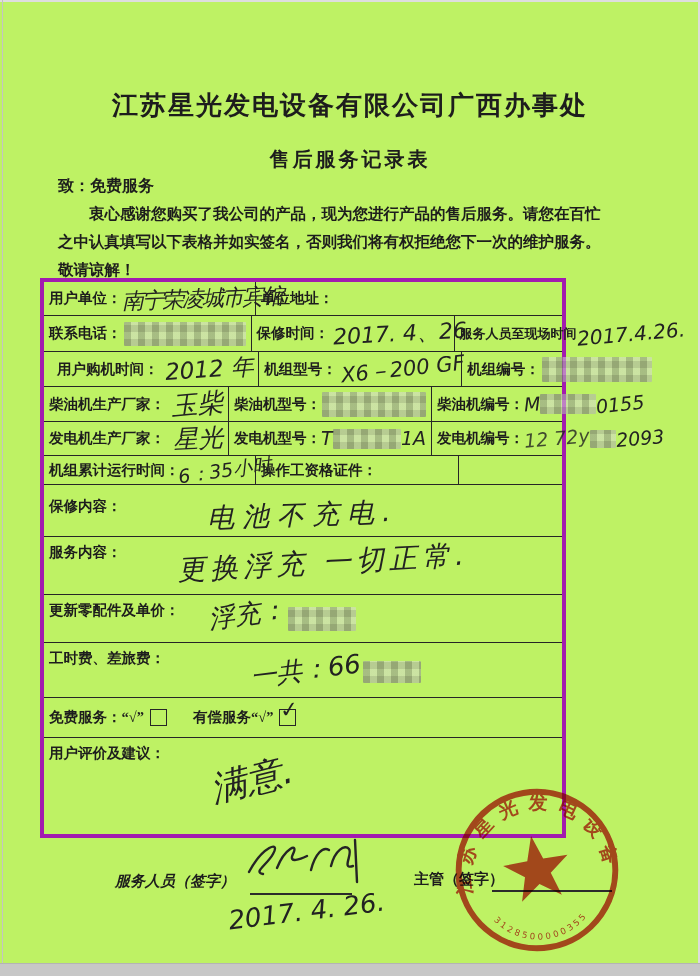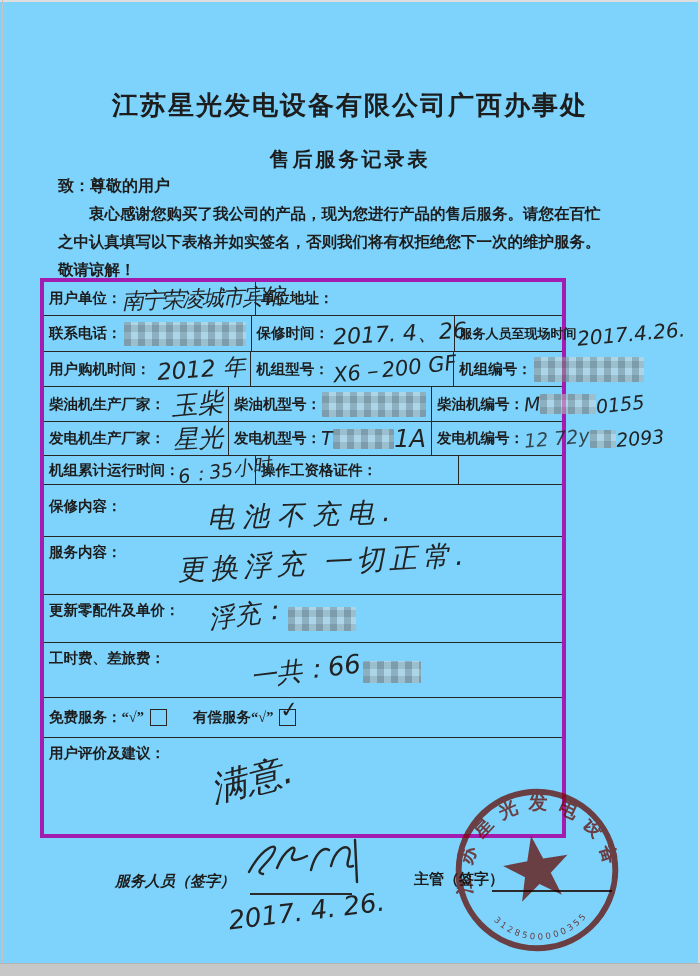--- a/index.html
+++ b/index.html
@@ -1,18 +1,18 @@
 <!DOCTYPE html>
 <html><head>
 <meta charset="utf-8">
 <style>
   html,body{margin:0;padding:0;background:#ffffff;}
   .sheet{
     position:relative;width:700px;height:976px;overflow:hidden;
-    background:#7dd3fc;
+    background:#bef264;
     font-family:"Liberation Serif","DejaVu Serif",serif;
     color:#1d1d1d;
   }
   
   .edge-top{position:absolute;left:0;top:0;width:100%;height:2px;background:#dedede;}
   .edge-left{position:absolute;left:2px;top:0;width:1px;height:100%;background:#c3c3c3;}
   .edge-right{position:absolute;right:0;top:0;width:2px;height:100%;background:#dcdcdc;}
   .edge-bottom{position:absolute;left:0;bottom:0;width:100%;height:12px;background:#c7c7c7;border-top:1px solid #b4b4b4;}
 
   .doc-title{position:absolute;left:0;top:88px;width:100%;text-align:center;
@@ -58,21 +58,21 @@
 <body>
 
 <div class="sheet">
 
   <div class="edge-top"></div>
   <div class="edge-left"></div>
   <div class="edge-right"></div>
 
   <div class="doc-title">江苏星光发电设备有限公司广西办事处</div>
   <div class="doc-subtitle">售后服务记录表</div>
-  <div class="salutation">致：尊敬的用户</div>
+  <div class="salutation">致：免费服务</div>
   <div class="intro">
     <div class="l1">衷心感谢您购买了我公司的产品，现为您进行产品的售后服务。请您在百忙</div>
     <div class="l2">之中认真填写以下表格并如实签名，否则我们将有权拒绝您下一次的维护服务。</div>
     <div class="l3">敬请谅解！</div>
   </div>
 
   <div class="form-table">
 
     <div class="trow" style="height:34px;">
       <div class="cell c1">
@@ -92,21 +92,21 @@
       <div class="cell c2">
         <span class="lbl">保修时间：</span>
         <span class="hw" style="font-size:22px;transform:rotate(-3deg);margin-left:4px;">2017. 4、26</span>
       </div>
       <div class="cell c3">
         <span class="lbl small">服务人员至现场时间</span>
         <span class="hw" style="font-size:20px;transform:rotate(-5deg);margin-left:0;">2017.4.26.</span>
       </div>
     </div>
 
-    <div class="trow" style="height:35px;">
+    <div class="trow" style="height:35px;padding-left:8px;">
       <div class="cell c1">
         <span class="lbl">用户购机时间：</span>
         <span class="hw" style="font-size:23px;transform:rotate(-4deg);margin-left:6px;">2012 年</span>
       </div>
       <div class="cell c2">
         <span class="lbl">机组型号：</span>
         <span class="hw" style="font-size:21px;transform:rotate(-6deg);margin-left:4px;">X6－200 GF</span>
       </div>
       <div class="cell c3">
         <span class="lbl">机组编号：</span>
@@ -133,21 +133,21 @@
 
     <div class="trow" style="height:34px;">
       <div class="cell c1">
         <span class="lbl">发电机生产厂家：</span>
         <span class="hw" style="font-size:25px;transform:rotate(-3deg);margin-left:8px;">星光</span>
       </div>
       <div class="cell c2">
         <span class="lbl">发电机型号：</span>
         <span class="hw" style="font-size:19px;">T</span>
         <span class="mosaic" style="width:86px;height:20px;"></span>
-        <span class="hw" style="font-size:24px;">1A</span>
+        <span class="hw" style="font-size:19px;">1A</span>
       </div>
       <div class="cell c3">
         <span class="lbl">发电机编号：</span>
         <span class="hw" style="font-size:19px;transform:rotate(-5deg);opacity:.8;">12 72y</span>
         <span class="mosaic" style="width:26px;height:18px;"></span>
         <span class="hw" style="font-size:19px;transform:rotate(-5deg);">2093</span>
       </div>
     </div>
 
     <div class="trow" style="height:29px;">

